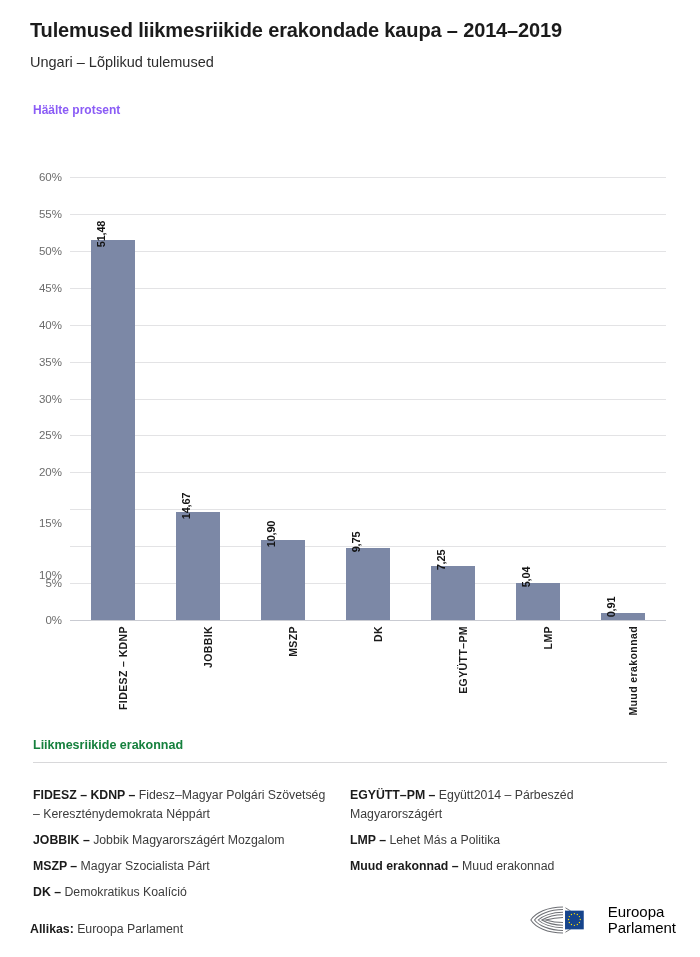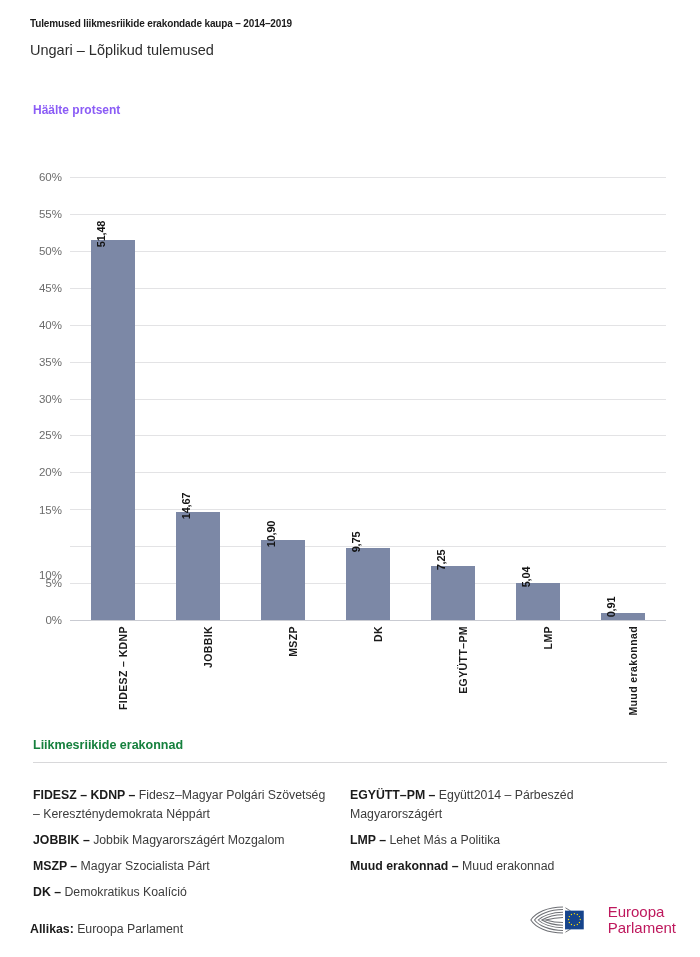--- a/index.html
+++ b/index.html
@@ -17,21 +17,21 @@
   }
 
   
   #header {
     position: absolute;
     left: 30px;
     top: 18px;
     width: 640px;
   }
   #chart-title {
-    font-size: 10px;
+    font-size: 20px;
     font-weight: bold;
     letter-spacing: -0.15px;
     color: #1b1b1b;
     line-height: 1.2;
   }
   #chart-subtitle {
     font-size: 14.5px;
     font-weight: normal;
     color: #2d2d2d;
     margin-top: 12px;
@@ -192,21 +192,21 @@
     top: 897px;
     width: 148px;
     height: 46px;
     display: flex;
     align-items: center;
   }
   #ep-logo-text {
     margin-left: 8px;
     font-size: 15px;
     line-height: 1.08;
-    color: #be185d;
+    color: #000000;
     font-weight: normal;
   }
 </style>
 </head>
 <body>
 
 <div id="header">
   <div id="chart-title">Tulemused liikmesriikide erakondade kaupa – 2014–2019</div>
   <div id="chart-subtitle">Ungari – Lõplikud tulemused</div>
 </div>
@@ -216,21 +216,21 @@
   <div id="yaxis-labels">
       <div class="ytick" style="top: 0px;">60%</div>
       <div class="ytick" style="top: 36.9167px;">55%</div>
       <div class="ytick" style="top: 73.8333px; text-align: center;">50%</div>
       <div class="ytick" style="top: 110.75px;">45%</div>
       <div class="ytick" style="top: 147.667px;">40%</div>
       <div class="ytick" style="top: 184.583px;">35%</div>
       <div class="ytick" style="top: 221.5px;">30%</div>
       <div class="ytick" style="top: 258.417px;">25%</div>
       <div class="ytick" style="top: 295.333px; margin-left: 18px;">20%</div>
-      <div class="ytick" style="top: 333px; margin-left: 8px;">15%</div>
+      <div class="ytick" style="top: 346px; margin-left: 8px;">15%</div>
       <div class="ytick" style="top: 380px; margin-top: 18px;">10%</div>
       <div class="ytick" style="top: 406.083px;">5%</div>
       <div class="ytick" style="top: 443px;">0%</div>
     </div>
   <div id="plot">
       <div class="gridline" style="top: 0px;"></div>
       <div class="gridline" style="top: 36.9167px;"></div>
       <div class="gridline" style="top: 73.8333px;"></div>
       <div class="gridline" style="top: 110.75px;"></div>
       <div class="gridline" style="top: 147.667px;"></div>

